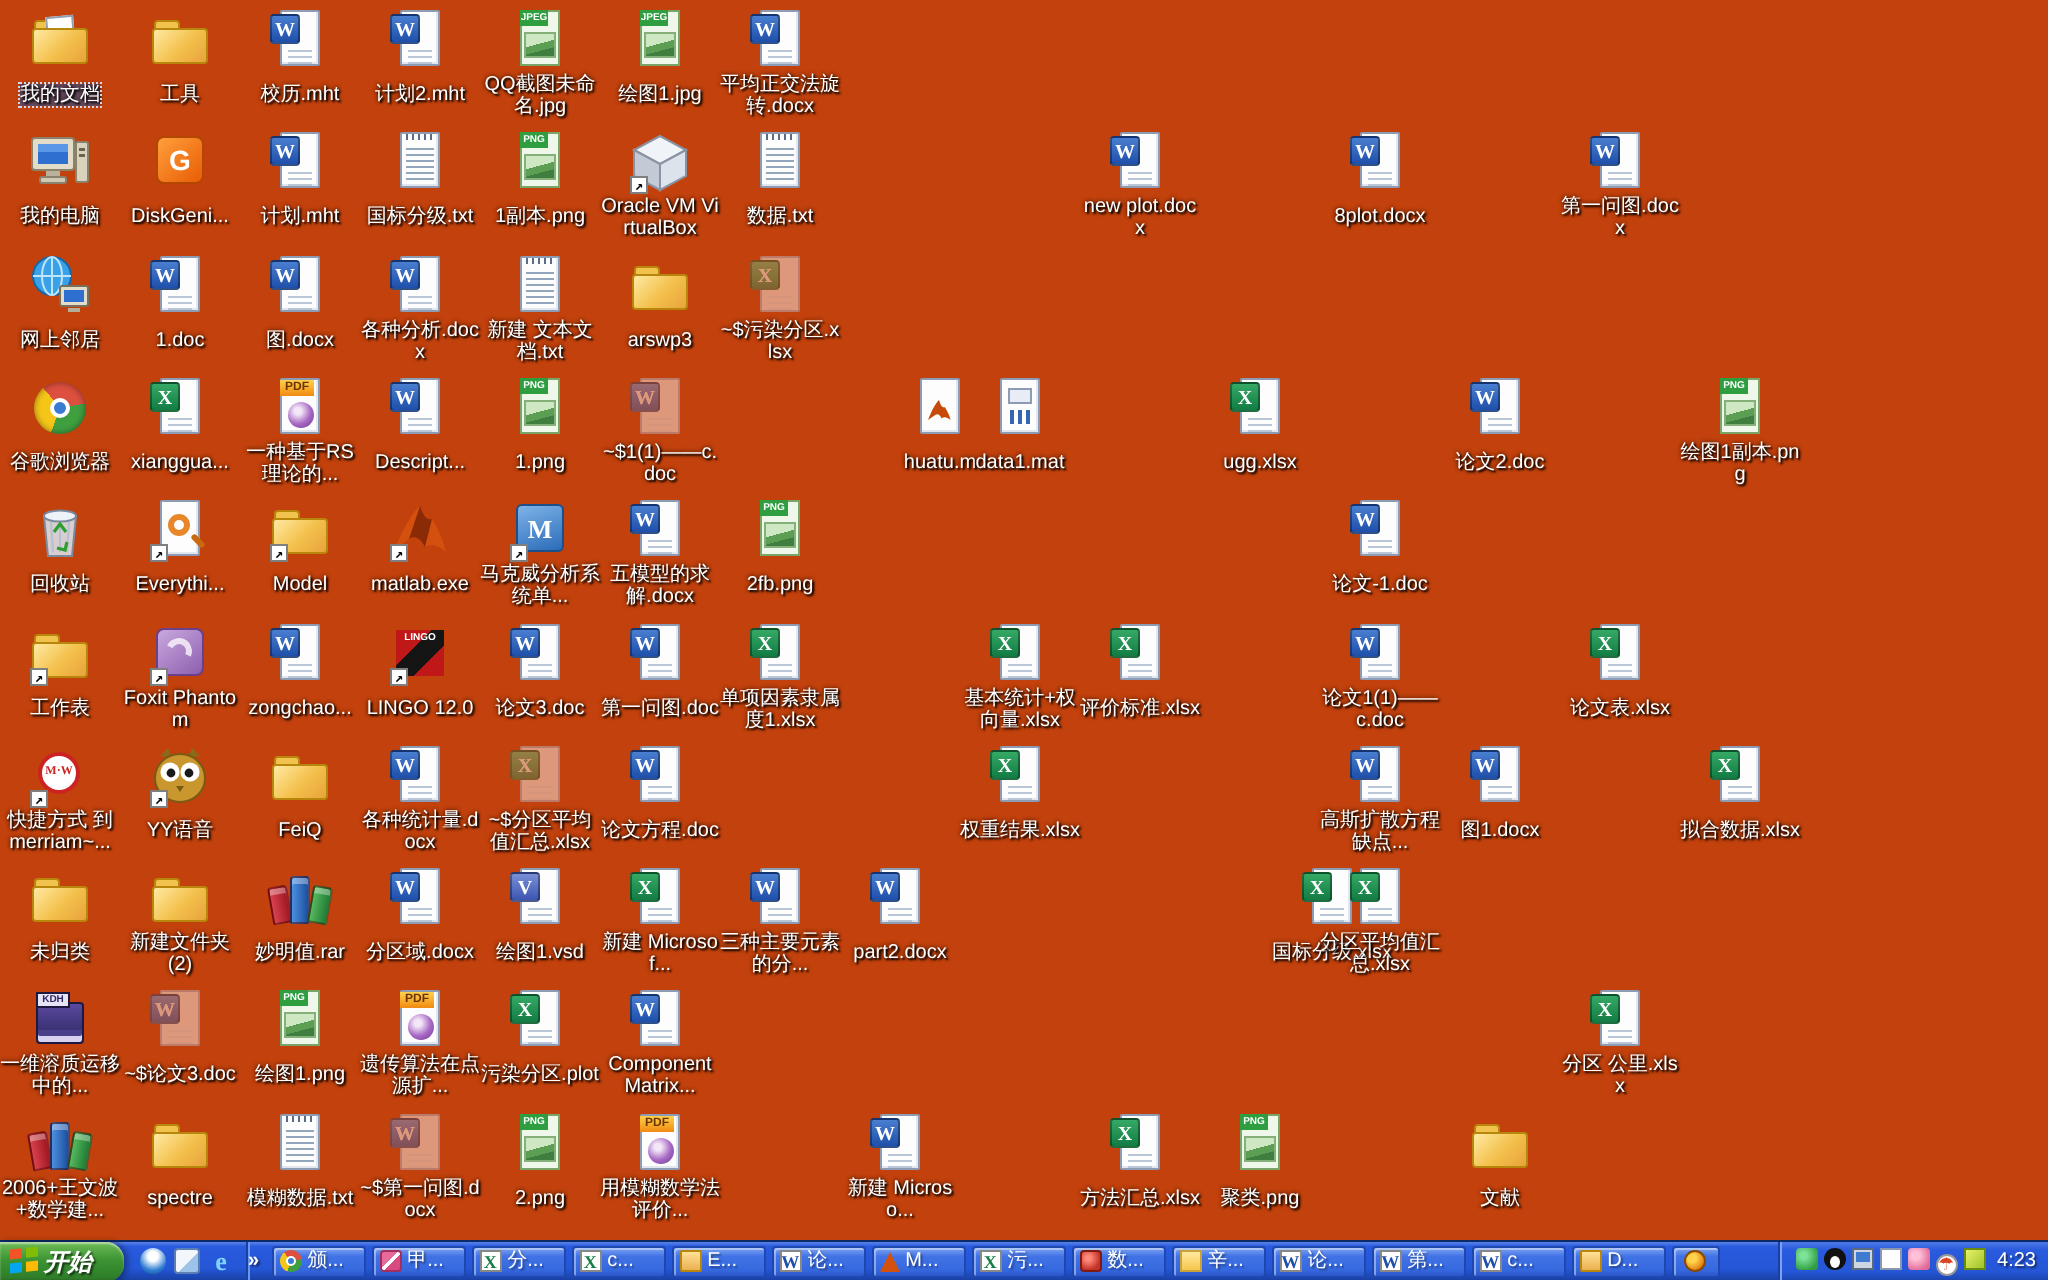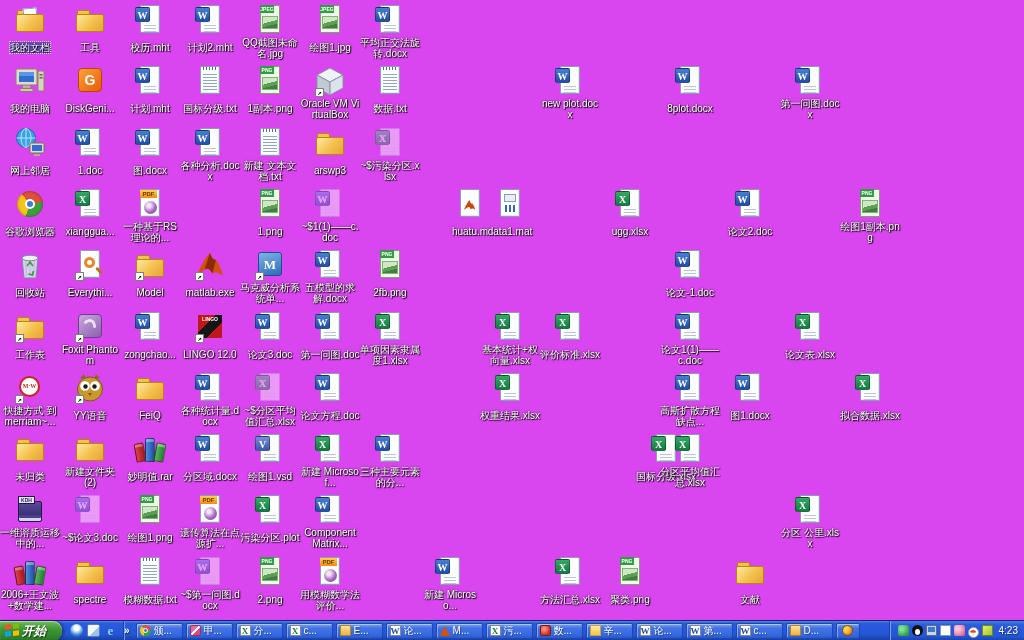--- a/index.html
+++ b/index.html
@@ -148,21 +148,21 @@
   .t-document-icon{background:#fff;border:1px solid #8a98ad}
   .t-pink-app-icon{background:radial-gradient(circle at 35% 35%,#ffc0d8 20%,#e06a98 75%);border-radius:2px}
   .t-avira-icon{background:#fff;border-radius:50%;border:1px solid #999;color:#d42;font:bold 9px/10px "DejaVu Sans",sans-serif;text-align:center}
   .t-avira-icon::after{content:"☂"}
   .t-ime-icon{background:linear-gradient(135deg,#e8f06a,#9ec428);border:1px solid #6a8a10}
   .clock{color:#fff;font:10px/20px "Liberation Sans",sans-serif;margin-left:3px;text-shadow:1px 1px 1px #0008;cursor:pointer}
 </style>
 </head>
 <body>
 
-<div id="desktop" style="background: #d946ef; text-decoration: underline;">
+<div id="desktop" style="background: #c2410c; text-decoration: underline;">
     <div class="cell sel" style="left: 0px; top: 4px;">
       <div class="ic">
         <i class="tab"></i>
         <i class="paper"></i>
         <i class="body"></i>
       </div>
       <div class="lblwrap"><span class="lbl">我的文档</span></div>
     </div>
     <div class="cell" style="left: 60px; top: 4px;">
       <div class="ic">
@@ -356,20 +356,27 @@
       <div class="lblwrap"><span class="lbl">xianggua...</span></div>
     </div>
     <div class="cell" style="left: 120px; top: 188px;">
       <div class="ic">
         <i class="page"></i>
         <i class="swirl"></i>
         <i class="pdfband"></i>
       </div>
       <div class="lblwrap"><span class="lbl">一种基于RS理论的...</span></div>
     </div>
+    <div class="cell" style="left: 180px; top: 188px;">
+      <div class="ic">
+        <i class="page lined"></i>
+        <i class="app aw"></i>
+      </div>
+      <div class="lblwrap"><span class="lbl">Descript...</span></div>
+    </div>
     <div class="cell" style="left: 240px; top: 188px;">
       <div class="ic">
         <i class="ipage"></i>
         <i class="pic"></i>
         <i class="ribbon r-png"></i>
       </div>
       <div class="lblwrap"><span class="lbl">1.png</span></div>
     </div>
     <div class="cell faded" style="left: 300px; top: 188px;">
       <div class="ic">
@@ -678,20 +685,27 @@
       </div>
       <div class="lblwrap"><span class="lbl">新建 Microsof...</span></div>
     </div>
     <div class="cell" style="left: 360px; top: 433px;">
       <div class="ic">
         <i class="page lined"></i>
         <i class="app aw"></i>
       </div>
       <div class="lblwrap"><span class="lbl">三种主要元素的分...</span></div>
     </div>
+    <div class="cell" style="left: 420px; top: 433px;">
+      <div class="ic">
+        <i class="page lined"></i>
+        <i class="app aw"></i>
+      </div>
+      <div class="lblwrap"><span class="lbl">part2.docx</span></div>
+    </div>
     <div class="cell" style="left: 600px; top: 433px; margin-left: 36px;">
       <div class="ic">
         <i class="page lined"></i>
         <i class="app ax"></i>
       </div>
       <div class="lblwrap"><span class="lbl">国标分级.xlsx</span></div>
     </div>
     <div class="cell" style="left: 660px; top: 433px;">
       <div class="ic">
         <i class="page lined"></i>

